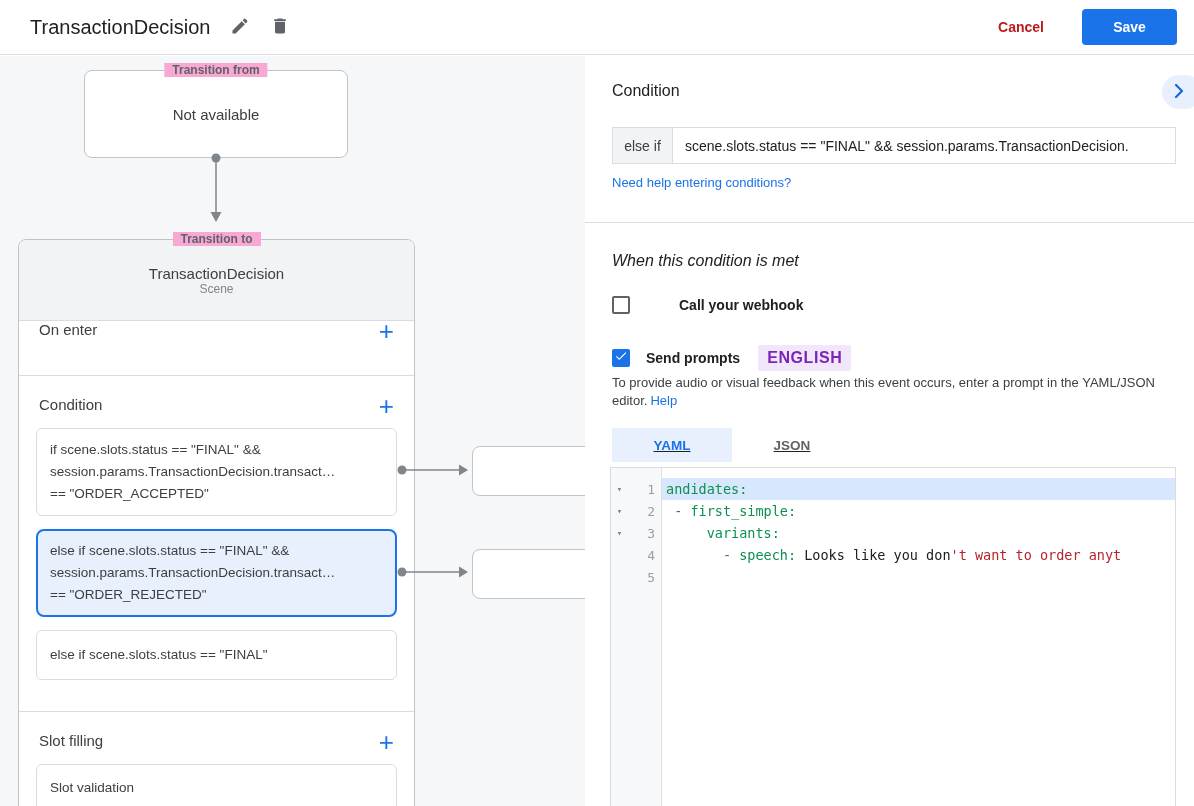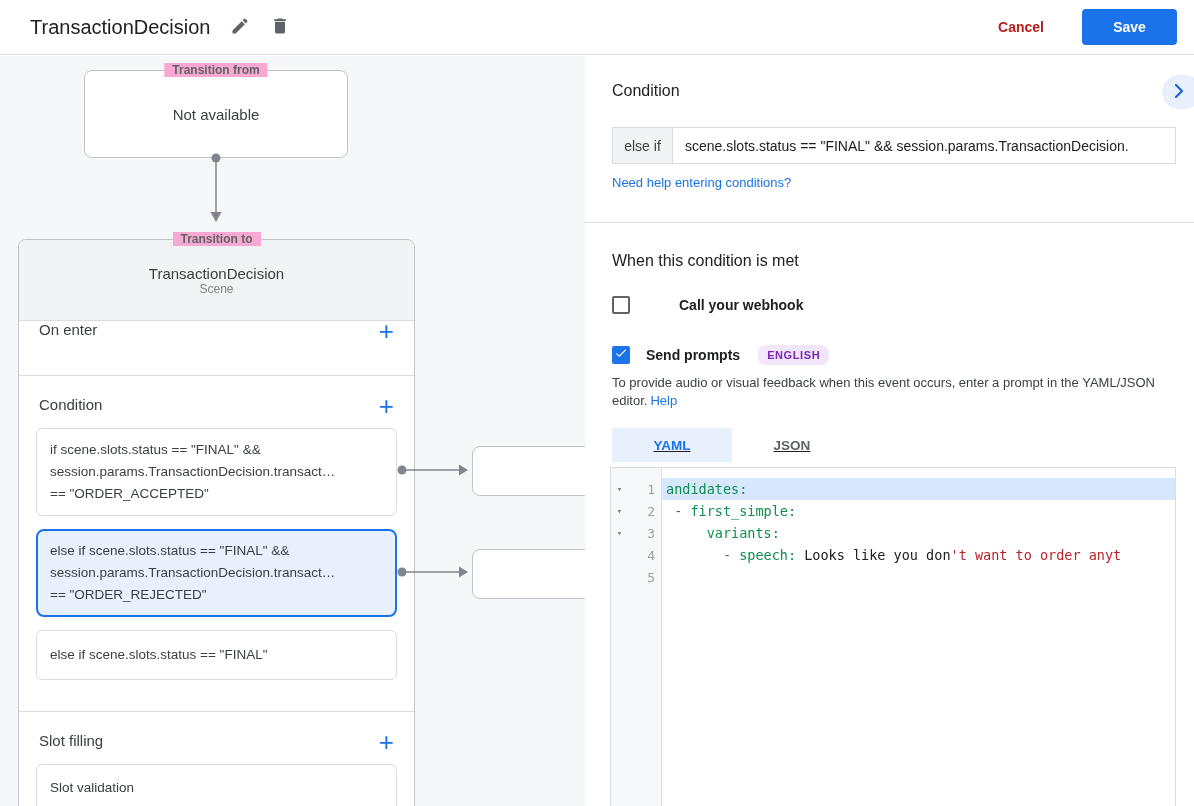--- a/index.html
+++ b/index.html
@@ -53,29 +53,29 @@
   .panel-title { position:absolute; left:27px; top:26px; font-size:16px; font-weight:400; color:#202124; }
   .chevron-btn { position:absolute; right:-8px; top:19px; width:40px; height:34px; border:none; border-radius:17px;
                  background:#e8f0fe; cursor:pointer; display:flex; align-items:center; padding-left:12px; }
   .cond-input-group { position:absolute; left:27px; top:71px; width:564px; height:37px; display:flex; }
   .cond-prefix { width:60px; background:#f1f3f4; border:1px solid #dadce0; border-right:none;
                  display:flex; align-items:center; justify-content:center; font-size:14px; color:#3c4043; }
   .cond-input { flex:1; border:1px solid #dadce0; padding:0 12px; font-size:14px; color:#202124;
                 font-family:inherit; outline:none; min-width:0; }
   .help-link { position:absolute; left:27px; top:119px; font-size:13px; color:#1a73e8; text-decoration:none; }
   .panel-divider { position:absolute; left:0; top:166px; width:100%; height:1px; background:#dadce0; }
-  .when-title { position:absolute; left:27px; top:196px; font-size:16px; font-weight:400; color:#202124; }
+  .when-title { position:absolute; left:27px; top:196px; font-size:16px; font-weight:400; color:#202124;font-style:italic; }
   .check-row { position:absolute; left:27px; display:flex; align-items:center; }
   .check-row.webhook { top:240px;gap:33px; }
   .check-row.prompts { top:289px; }
   .cbx { width:18px; height:18px; border:2px solid #5f6368; border-radius:2px; background:#fff; margin-right:16px; cursor:pointer; flex:0 0 auto; }
   .cbx.checked { border:none; background:#1a73e8; display:flex; align-items:center; justify-content:center; }
   .check-label { font-size:14px; font-weight:700; color:#202124; }
-  .lang-badge { margin-left:18px; background:#f1e6fa; color:#7b24b8; font-size:11px; font-weight:700;
-                letter-spacing:0.6px; padding:4px 9px; border-radius:8px; }
+  .lang-badge { margin-left:18px; background:#f1e6fa; color:#7b24b8; font-size:16px; font-weight:700;
+                letter-spacing:0.6px; padding:4px 9px; border-radius:2px; }
   .feedback { position:absolute; left:27px; top:318px; width:560px; font-size:13px; line-height:17.5px; color:#3c4043; }
   .feedback a { color:#1a73e8; text-decoration:none; margin-left:3px; }
   .tabs { position:absolute; left:27px; top:372px; display:flex;text-decoration:underline; }
   .tab { width:120px; height:34px; display:flex; align-items:center; justify-content:center;
          font-size:13.5px; font-weight:700; cursor:pointer; }
   .tab.active { background:#e8f0fe; color:#1a73e8; }
   .tab.inactive { color:#5f6368; }
 
   
   .editor { position:absolute; left:25px; top:411px; width:566px; height:339px;

